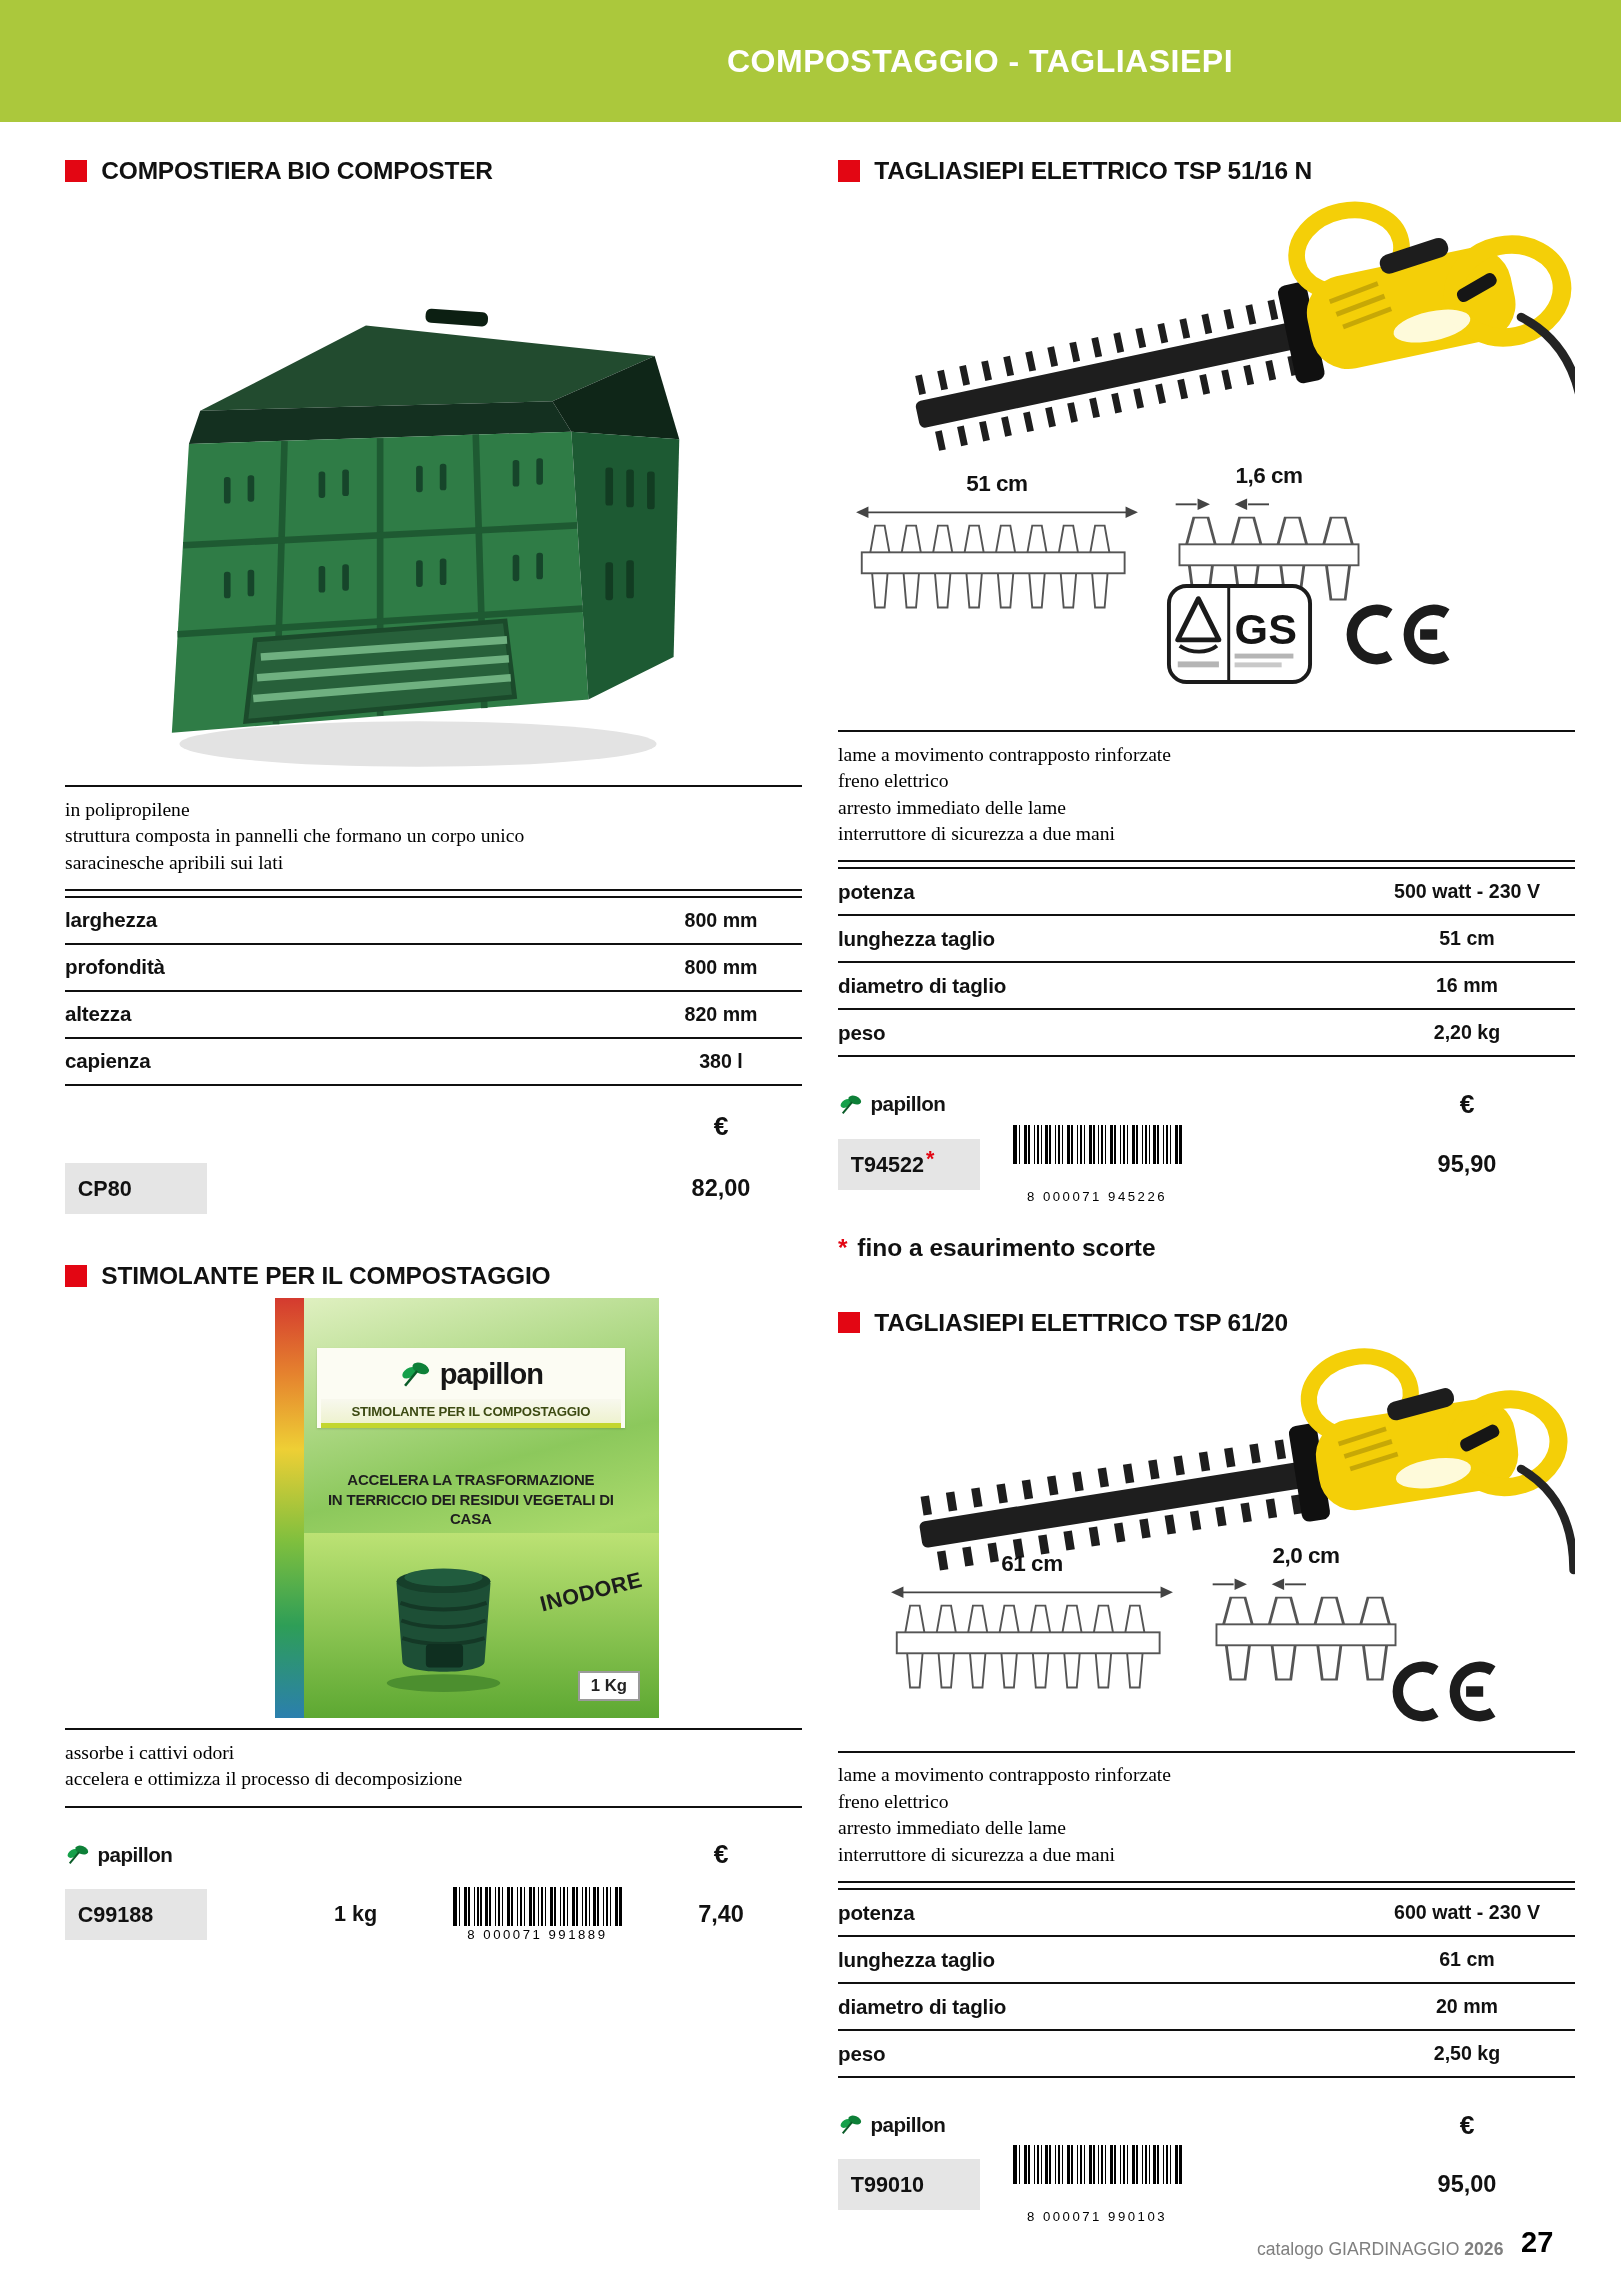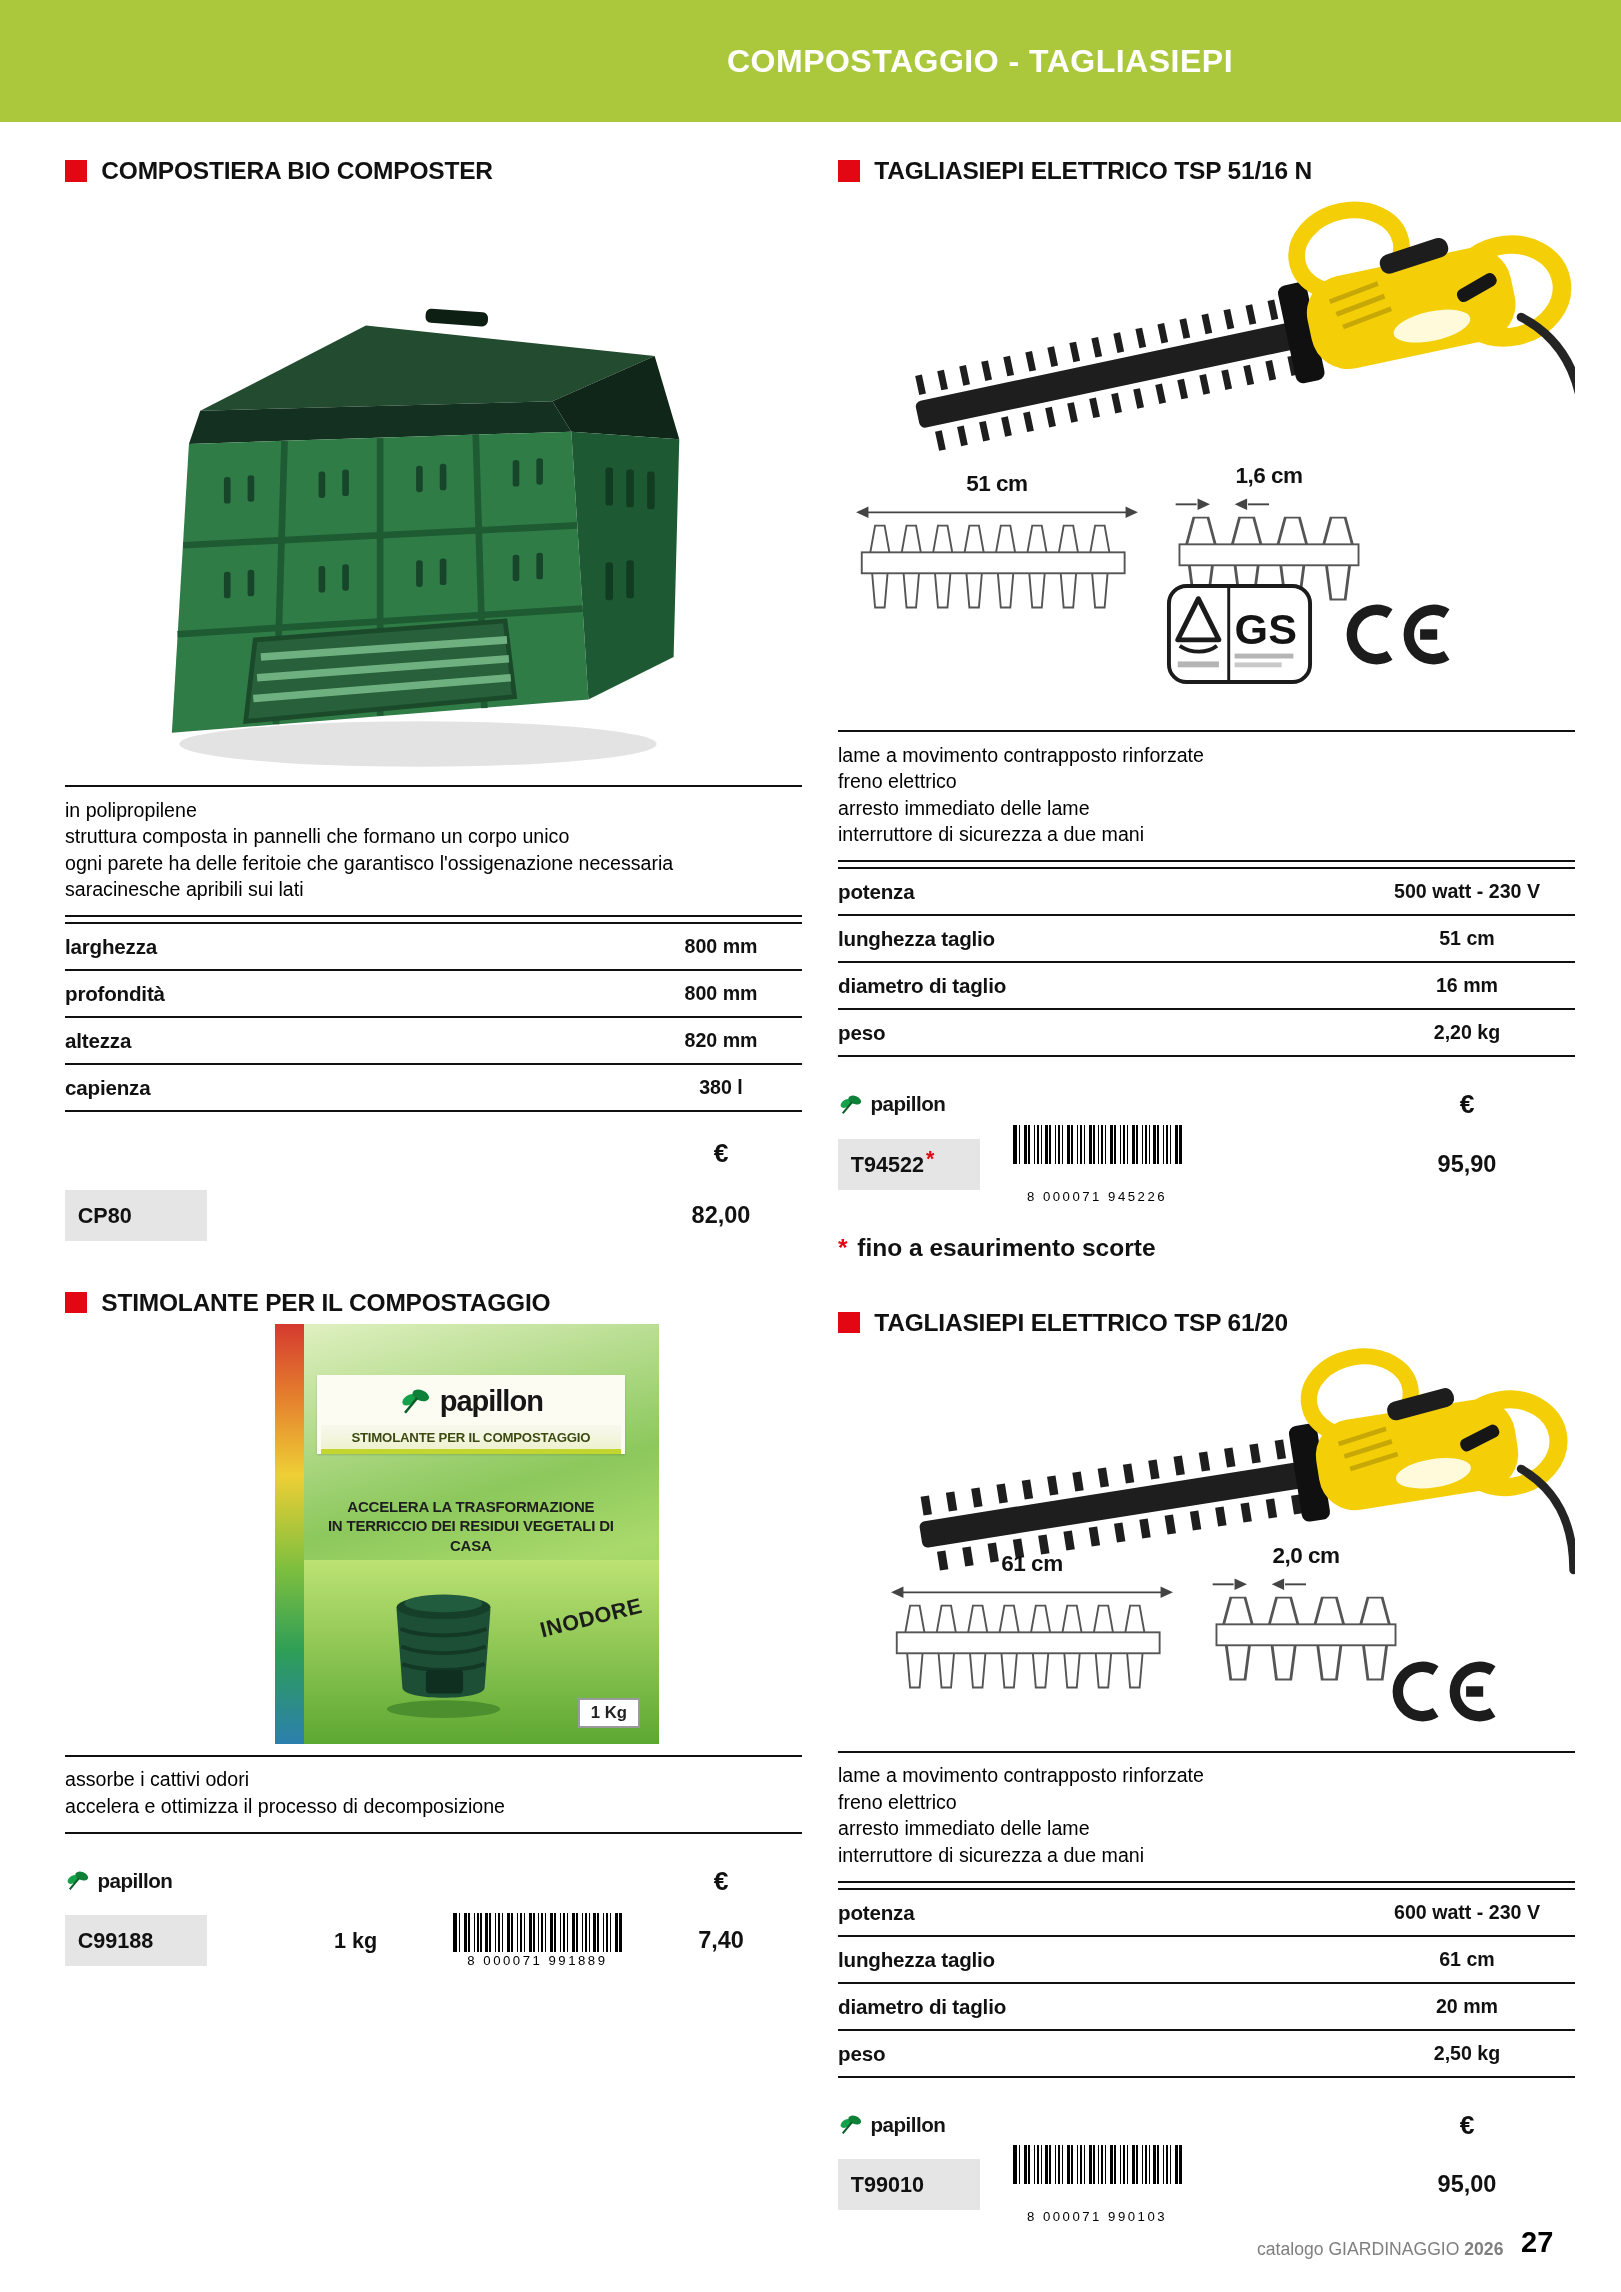--- a/index.html
+++ b/index.html
@@ -23,21 +23,21 @@
   .fig-2{height:438px;}
   .fig-3{height:545px;}
   .fig-4{height:414px;}
   .composter-svg{position:absolute;left:69px;top:27.4px;}
   .trimmer-svg{position:absolute;right:0;top:3.9px;}
   .diagram{position:absolute;width:294px;text-align:center;}
   .diagram-gap{width:196px;}
   .dim-label{font-size:22.5px;font-weight:bold;letter-spacing:-0.5px;margin-bottom:2px;}
   .certs{position:absolute;display:flex;align-items:center;gap:33px;}
   
-  .desc{border-top:2.9px solid #101010;padding:9.8px 0 12.7px;font-size:19.6px;line-height:26.5px;color:#000;}
+  .desc{border-top:2.9px solid #101010;padding:9.8px 0 12.7px;font-size:19.6px;line-height:26.5px;color:#000;font-family:Liberation Serif, serif;}
   .desc.single-bottom{border-bottom:2px solid #101010;}
   .dblrule{height:4.9px;border-top:2px solid #101010;border-bottom:2px solid #101010;}
   
   .spec-row{display:flex;justify-content:space-between;align-items:center;height:45px;
         border-bottom:2px solid #101010;font-weight:bold;}
   .spec-label{font-size:20.6px;letter-spacing:-0.2px;}
   .spec-value{text-align:center;font-size:19.6px;}
   .col-left .spec-value{width:162px;}
   .col-right .spec-value{width:216px;}
   
@@ -167,21 +167,20 @@
           <rect x="532" y="274" width="8" height="40" rx="3"></rect>
           <rect x="488" y="370" width="8" height="40" rx="3"></rect>
             <rect x="510" y="368" width="8" height="40" rx="3"></rect>
         </g>
       </svg>
     </div>
 
     <div class="desc">
       <div>in polipropilene</div>
       <div>struttura composta in pannelli che formano un corpo unico</div>
-      <div>ogni parete ha delle feritoie che garantisco l'ossigenazione necessaria</div>
       <div>saracinesche apribili sui lati</div>
     </div>
     <div class="dblrule"></div>
 
     <div>
       <div class="spec-row">
         <span class="spec-label">larghezza</span>
         <span class="spec-value">800 mm</span>
       </div>
       <div class="spec-row">

